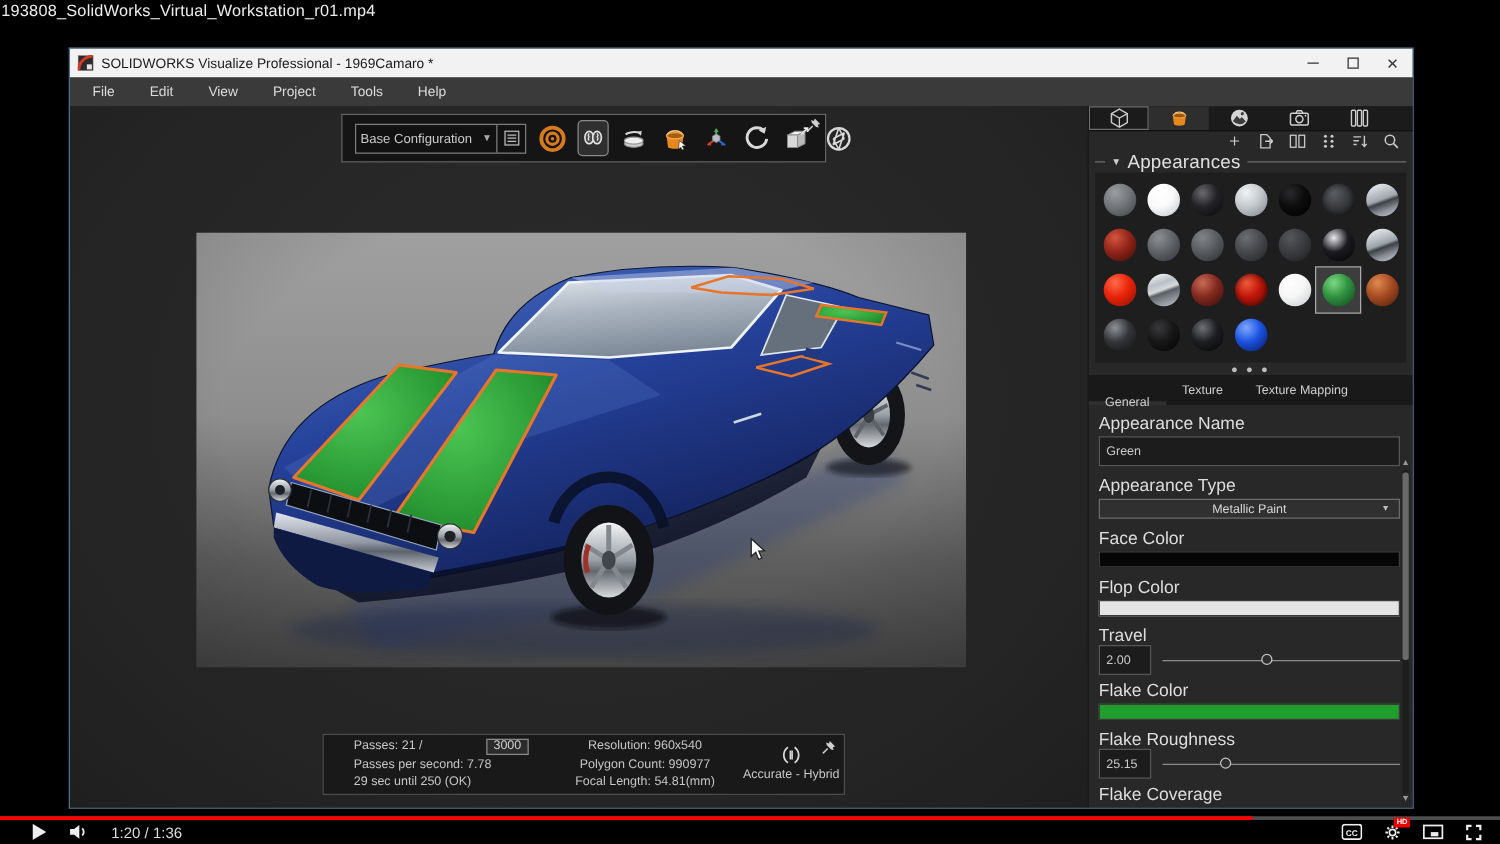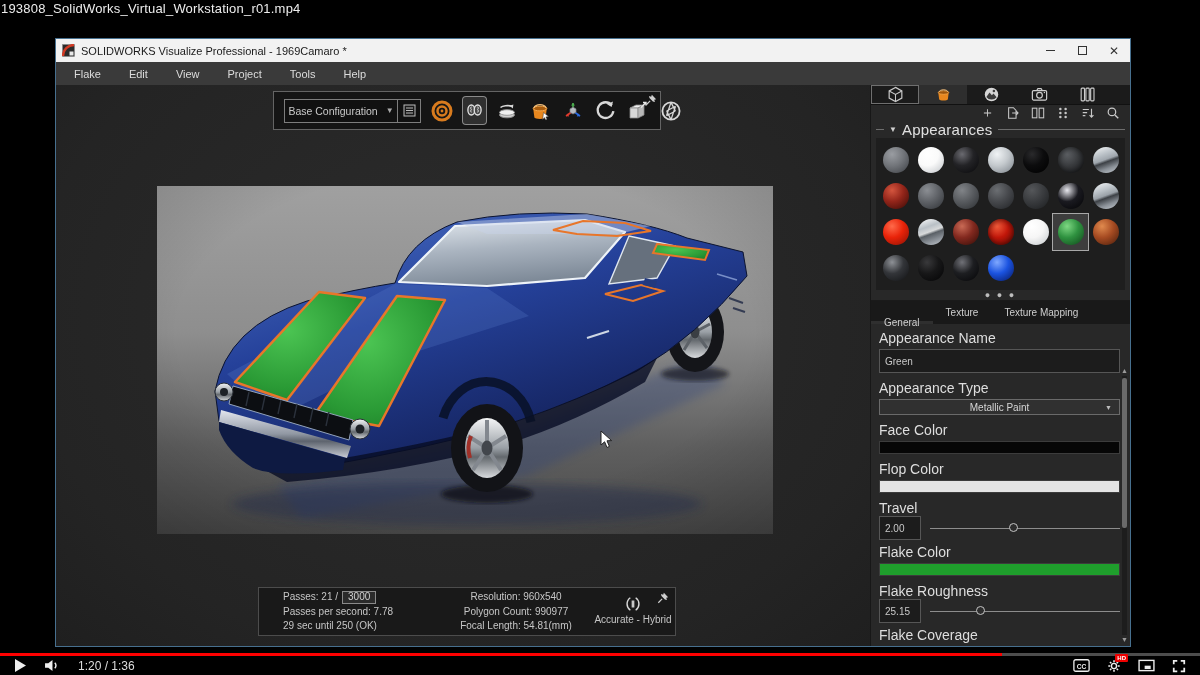--- a/index.html
+++ b/index.html
@@ -4,21 +4,21 @@
 <style>
   * { margin:0; padding:0; box-sizing:border-box; }
   html,body { width:1200px; height:675px; background:#000; font-family:"Liberation Sans",sans-serif; overflow:hidden; position:relative; }
 
   
   .video-filename { position:absolute; left:1px; top:1px; color:#ededed; font-size:13px; letter-spacing:.2px; }
 
   .yt-progress { position:absolute; left:0; top:653px; width:1200px; height:3px; background:#4d4d4d; }
   .yt-progress .played { height:100%; background:#f00; }
   .yt-controls { position:absolute; left:0; top:656px; width:1200px; height:19px; display:flex; align-items:center; color:#eee; }
-  .yt-left { display:flex; align-items:center; gap:18px; padding-left:15px; }
+  .yt-left { display:flex; align-items:center; gap:18px; padding-left:26px; }
   .yt-time { font-size:12px; color:#ddd; }
   .yt-right { margin-left:auto; display:flex; align-items:center; gap:17px; padding-right:14px; }
   .yt-btn { display:inline-flex; align-items:center; position:relative; cursor:pointer; }
   .hd-badge { position:absolute; right:-7px; top:-5px; background:#e00; color:#fff; font-size:6px; font-weight:bold; padding:1px 2px; border-radius:1px; line-height:1; }
 
   
   .app-window { position:absolute; left:55px; top:38px; width:1076px; height:609px; border:1px solid #47708f; background:#262626; }
   .titlebar { height:23px; background:#f2f2f2; display:flex; align-items:center; gap:6px; padding:0 0 0 6px; }
   .titlebar-text { font-size:11px; color:#1a1a1a; }
   .win-controls { margin-left:auto; display:flex; height:100%; }
@@ -44,21 +44,21 @@
   .icon-btn.active { background:#2f2f2f; box-shadow:0 0 0 1px #8a8a8a; }
   .pin { position:absolute; right:3px; top:2px; cursor:pointer; }
 
   .render-image { position:absolute; left:101px; top:101px; width:616px; height:348px; }
 
   .status-float { position:absolute; left:202px; top:502px; width:418px; height:49px; background:#191919; border:1px solid #4c4c4c; display:flex; align-items:center; color:#c6c6c6; font-size:10px; }
   .status-col { display:flex; flex-direction:column; gap:1px; line-height:1.35; }
   .status-col.c1 { margin-left:24px; width:140px; }
   .status-col.c2 { width:150px; text-align:center; margin-left:18px; }
   .status-col.c3 { flex:1; align-items:center; }
-  .passes-line { display:flex; align-items:center; gap:4px; }
+  .passes-line { display:flex; align-items:center; gap:4px;justify-content:space-between; }
   .passes-input { border:1px solid #8a8a8a; background:#2b2b2b; color:#cfcfcf; padding:0 5px; font-size:10px; height:13px; display:flex; align-items:center; }
 
   .mouse-cursor { position:absolute; left:544px; top:345px; }
 
   
   .right-panel { width:260px; background:#282828; border-left:1px solid #171717; display:flex; flex-direction:column; position:relative; }
   .rp-tabs { height:25px; background:#1b1b1b; display:flex; border-bottom:1px solid #111; }
   .rp-tab { width:48px; display:flex; align-items:center; justify-content:center; cursor:pointer; }
   .rp-tab.outlined { box-shadow:inset 0 0 0 1px #6f6f6f; }
   .rp-tab.active { background:#2e2e2e; }
@@ -122,21 +122,21 @@
           <span class="minimize-glyph"></span>
         </span>
       <span class="win-btn">
           <span class="maximize-glyph"></span>
         </span>
       <span class="win-btn">✕</span>
     </div>
   </div>
 
   <div class="menubar">
-      <div class="menu-item">Flake</div>
+      <div class="menu-item">File</div>
       <div class="menu-item">Edit</div>
       <div class="menu-item">View</div>
       <div class="menu-item">Project</div>
       <div class="menu-item">Tools</div>
       <div class="menu-item">Help</div>
     </div>
 
   <div class="workspace">
 
     <div class="viewport">

